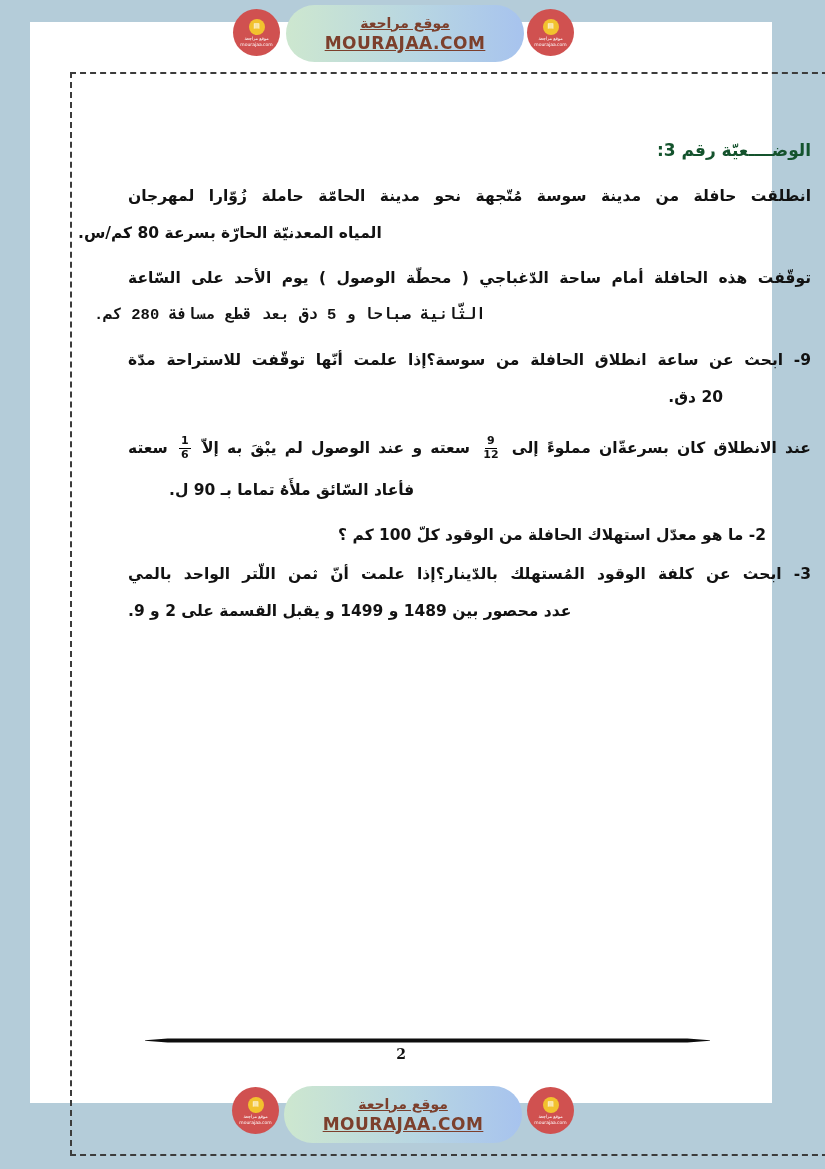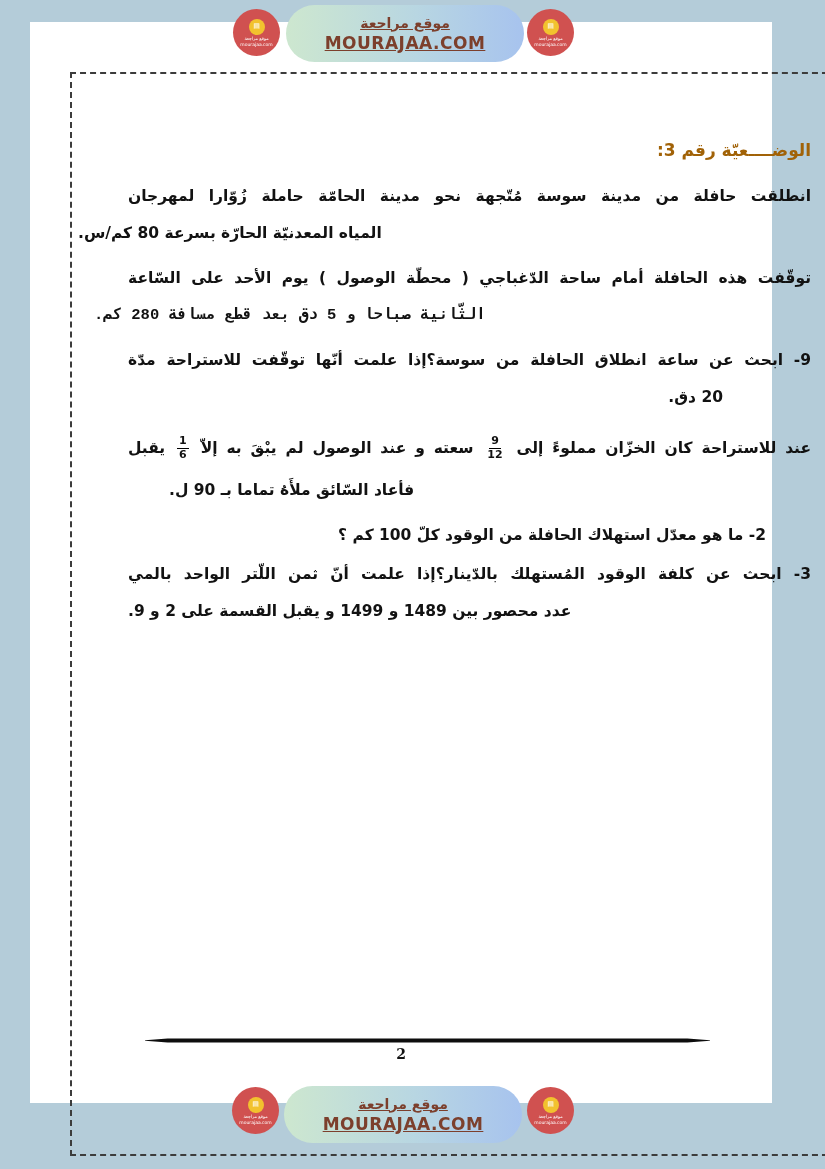--- a/index.html
+++ b/index.html
@@ -19,21 +19,21 @@
   .frame{
     position:absolute;left:40px;top:50px;width:683px;height:1018px;
     border:2px dashed #3c3c3c;
     direction:rtl;
     box-sizing:content-box;
     padding:62px 25px 0 56px;
     color:#121212;
   }
   .doc-title{
     font-size:17px;font-weight:bold;line-height:28px;
-    text-align:right;color:#a16207;
+    text-align:right;color:#14532d;
     margin:0 0 14px 0;
   }
   .para{margin:0 0 8px 0;}
   .para.tight{margin-bottom:2px;}
   .t-line{
     font-size:15.5px;font-weight:bold;line-height:37px;
     overflow:hidden;white-space:nowrap;
   }
   .t-line.full{
     white-space:normal;
@@ -117,31 +117,31 @@
         <div class="t-line center sh-l34">الثّانية صباحا و 5 دق بعد قطع مسافة 280 كم.</div>
       </div>
 
       <div class="para">
         <div class="t-line full">9- ابحث عن ساعة انطلاق الحافلة من سوسة؟إذا علمت أنّها توقّفت للاستراحة مدّة</div>
         <div class="t-line num-line">20 دق.</div>
       </div>
 
       <div class="para">
         <div class="t-line full tall">
-          <span>عند للاستراحة كان الخزّان مملوءً إلى</span>
+          <span>عند الانطلاق كان بسرعةّان مملوءً إلى</span>
           <span class="frac">
             <span class="num">9</span>
             <span class="den">12</span>
           </span>
           <span>سعته و عند الوصول لم يبْقَ به إلاّ</span>
           <span class="frac">
             <span class="num">1</span>
             <span class="den">6</span>
           </span>
-          <span>يقبل</span>
+          <span>سعته</span>
         </div>
         <div class="t-line center sh-r41">فأعاد السّائق ملأَهُ تماما بـ 90 ل.</div>
       </div>
 
       <div class="para tight">
         <div class="t-line q2-line">2- ما هو معدّل استهلاك الحافلة من الوقود كلّ 100 كم ؟</div>
       </div>
 
       <div class="para">
         <div class="t-line full">3- ابحث عن كلفة الوقود المُستهلك بالدّينار؟إذا علمت أنّ ثمن اللّتر الواحد بالمي</div>

